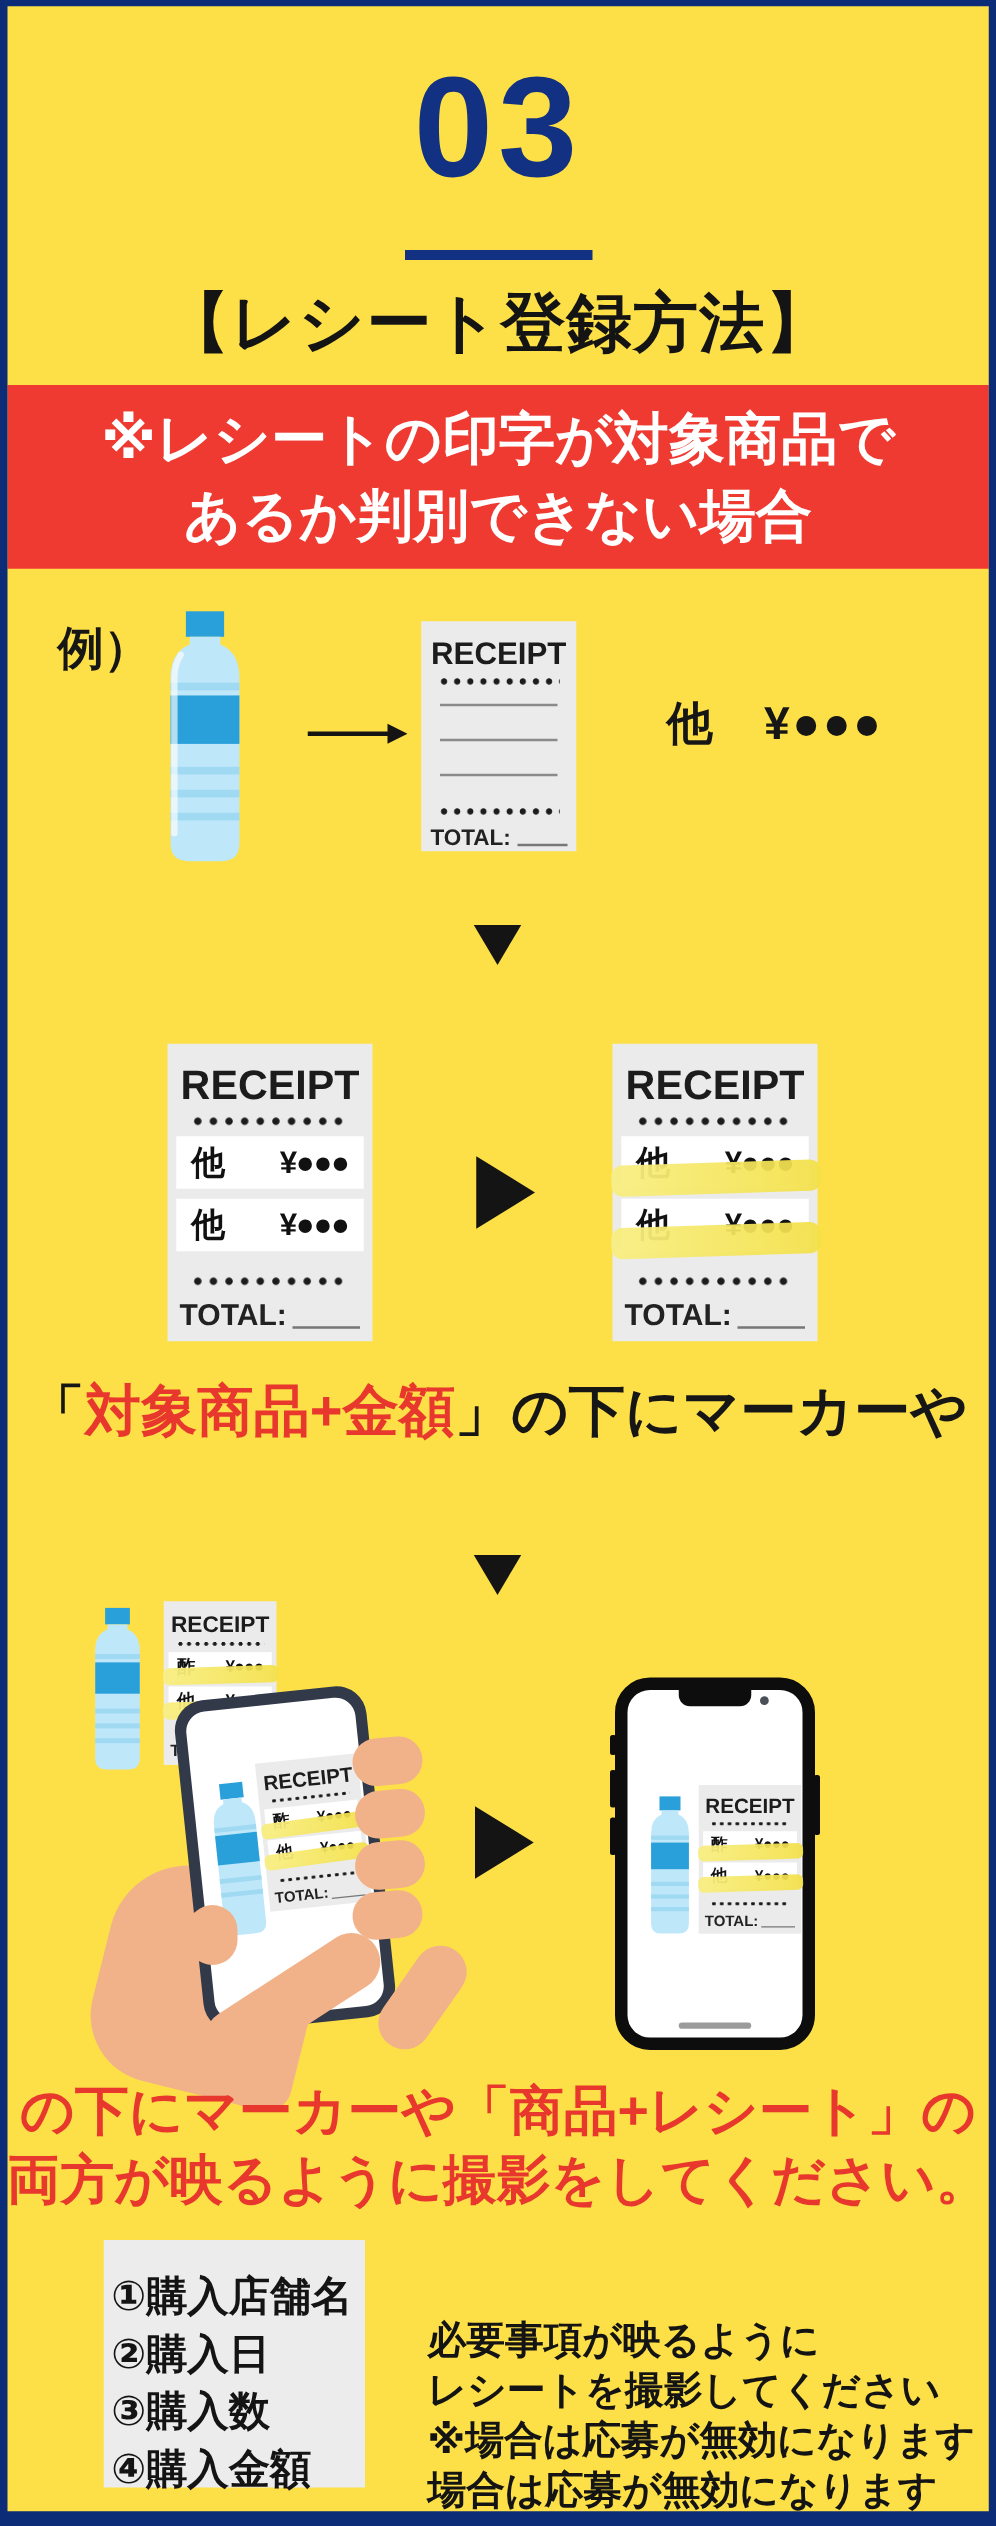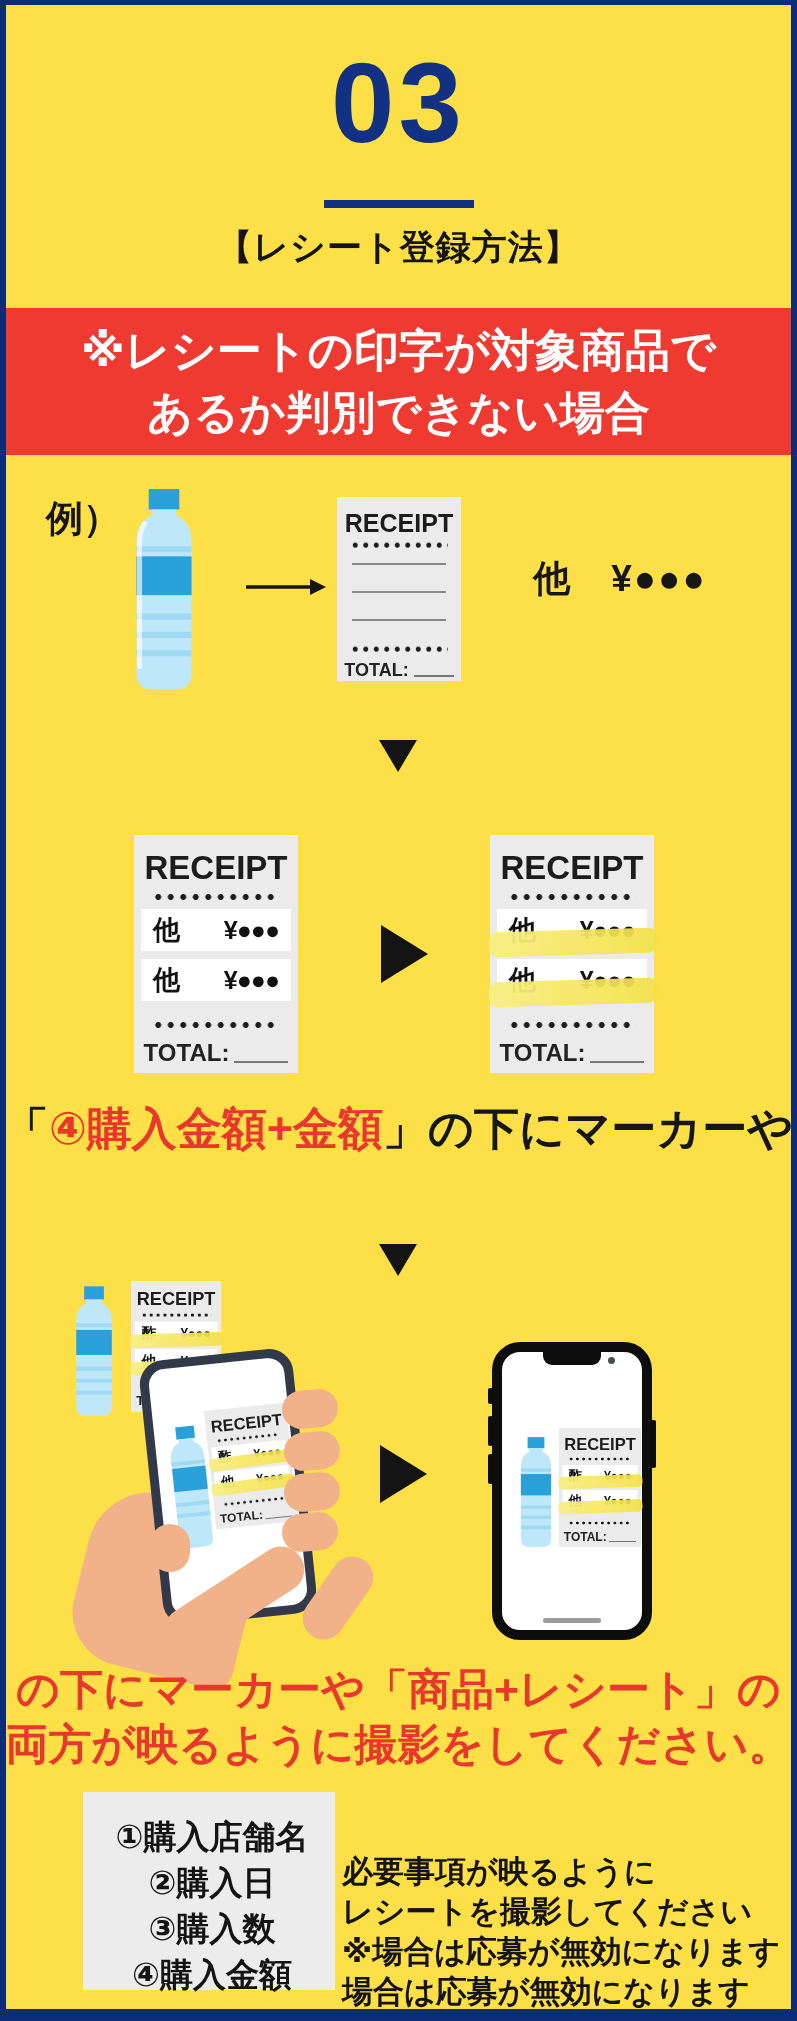--- a/index.html
+++ b/index.html
@@ -14,21 +14,21 @@
   .edge.t { left:0; top:0; width:100%; height:5px; }
   .edge.b { left:0; bottom:0; width:100%; height:12px; }
   .edge.l { left:0; top:0; width:6px; height:100%; }
   .edge.r { right:0; top:0; width:6px; height:100%; }
 
   
   .step-number { top:48px; left:0; width:100%; text-align:center;
     font-size:114px; line-height:110px; font-weight:800; color:#123182; letter-spacing:4px; }
   .step-underline { top:200px; left:324px; width:150px; height:8px; background:#123182; }
   .page-title { top:224px; left:0; width:100%; text-align:center;
-    font-size:35px; font-weight:800; color:#141414; letter-spacing:1px; }
+    font-size:52px; font-weight:800; color:#141414; letter-spacing:1px; }
 
   
   .notice { top:308px; left:6px; width:785px; height:147px; background:#ee3a31;
     color:#fff; text-align:center; font-weight:800; font-size:45px; line-height:62px; padding-top:12px; }
 
   
   .example-label { top:494px; left:46px; font-size:37px; font-weight:700; }
   .print-caption { top:544px; left:452px; width:336px; text-align:center; font-weight:700; }
   .print-caption .l1 { font-size:37px; }
   .print-caption .l2 { font-size:37px; margin-top:10px; letter-spacing:2px; }
@@ -82,21 +82,21 @@
   .notch { position:absolute; top:0; left:50%; transform:translateX(-50%);
     width:58px; height:13px; background:#0d0d0d; border-radius:0 0 9px 9px; }
   .cam-dot { position:absolute; top:5px; left:calc(50% + 36px); width:7px; height:7px;
     border-radius:50%; background:#4a4f58; }
   .side-btn { position:absolute; background:#0d0d0d; width:5px; border-radius:2px; }
   .home-bar { position:absolute; bottom:7px; left:50%; transform:translateX(-50%);
     width:58px; height:5px; border-radius:3px; background:#9b9b9b; }
   .scalewrap { transform-origin:top left; }
 
   
-  .checklist-box { top:1792px; left:83px; width:252px; height:198px; background:#ececec; padding:22px 0 0 6px;text-align:center; }
+  .checklist-box { top:1792px; left:83px; width:209px; height:198px; background:#ececec; padding:22px 0 0 6px; }
   .check-item { font-size:33px; font-weight:700; line-height:46px; color:#141414; }
   .notes { top:1814px; left:342px; width:440px;margin-top:38px; }
   .note-line { font-size:31px; font-weight:700; line-height:40px; color:#141414; }
 </style>
 </head>
 <body>
 
 <div class="poster">
 
   <div class="edge t"></div>
@@ -185,21 +185,21 @@
     </div>
     <div class="r-dots lower"></div>
     <div class="r-total">
       <span>TOTAL:</span>
       <span class="r-uline"></span>
     </div>
   </div>
 
   <div class="abs marker-caption">
     <div>
-      <span>「</span><span class="red">④購入金額+金額</span><span>」の下にマーカーや</span>
+      <span>「</span><span class="red">対象商品+金額</span><span>」の下にマーカーや</span>
     </div>
   </div>
 
   <div class="abs tri-down" style="left:379px;top:1244px;"></div>
 
   <svg class="abs" style="left:68px;top:1285px;" width="52" height="132" viewBox="0 0 72 200">
     <rect x="21" y="2" width="30" height="20" fill="#2aa0da"></rect>
     <path d="M24,22 h24 v6 q15,6 15,26 v130 q0,14 -14,14 h-26 q-14,0 -14,-14 v-130 q0,-20 15,-26 z" fill="#bfe7fa"></path>
     <rect x="9" y="58" width="54" height="6" fill="#9fd9f2"></rect>
     <rect x="9" y="68" width="54" height="38" fill="#2aa0da"></rect>

